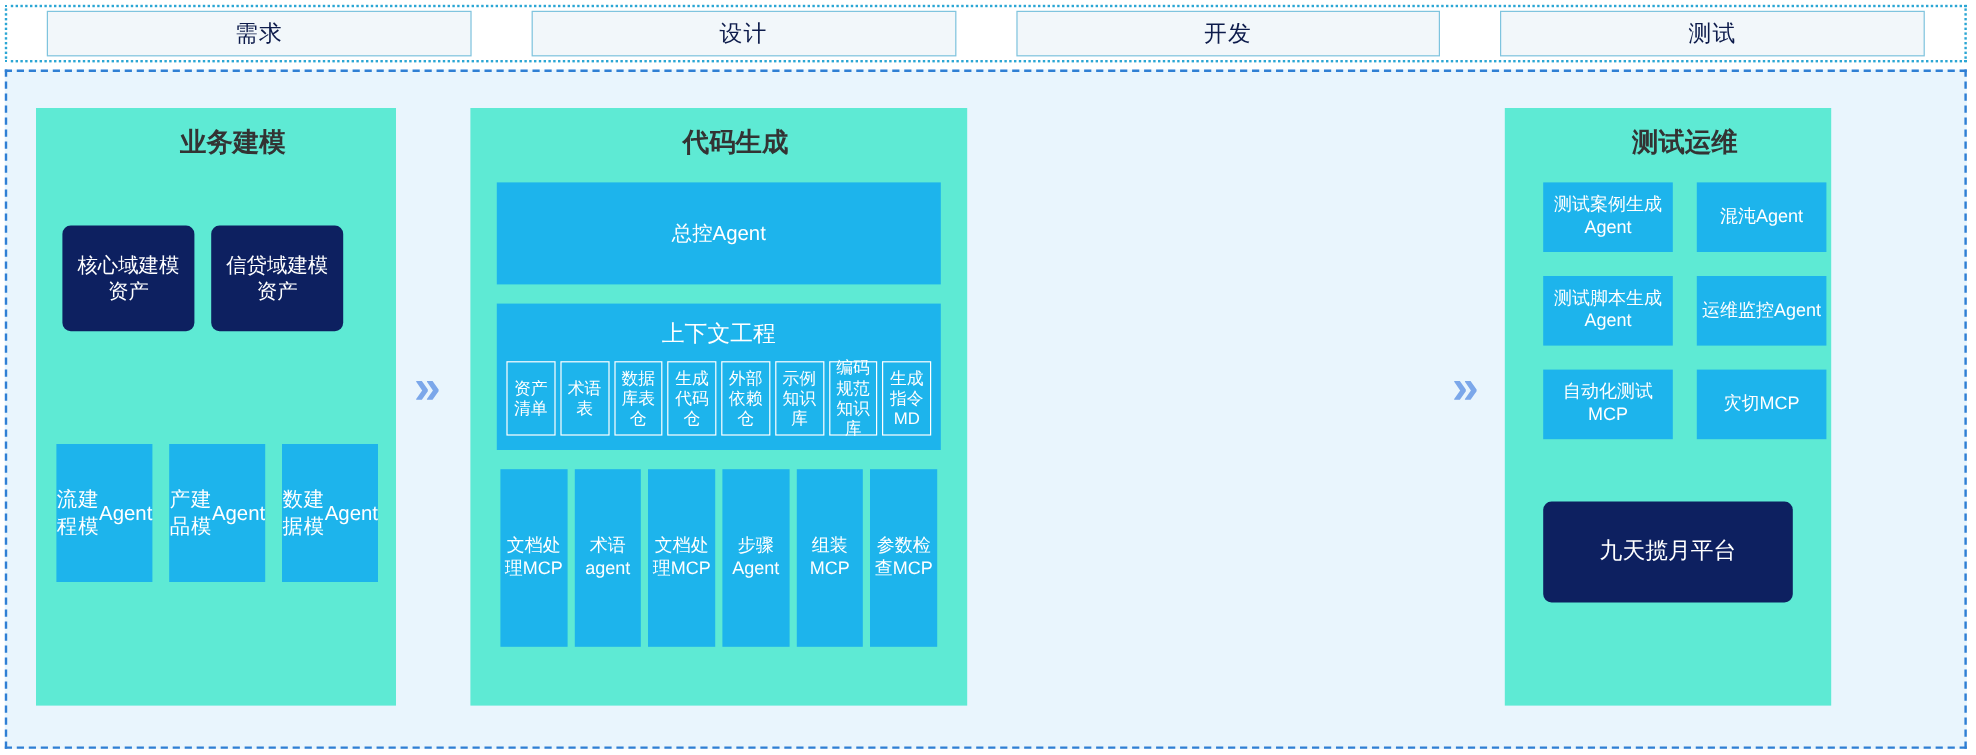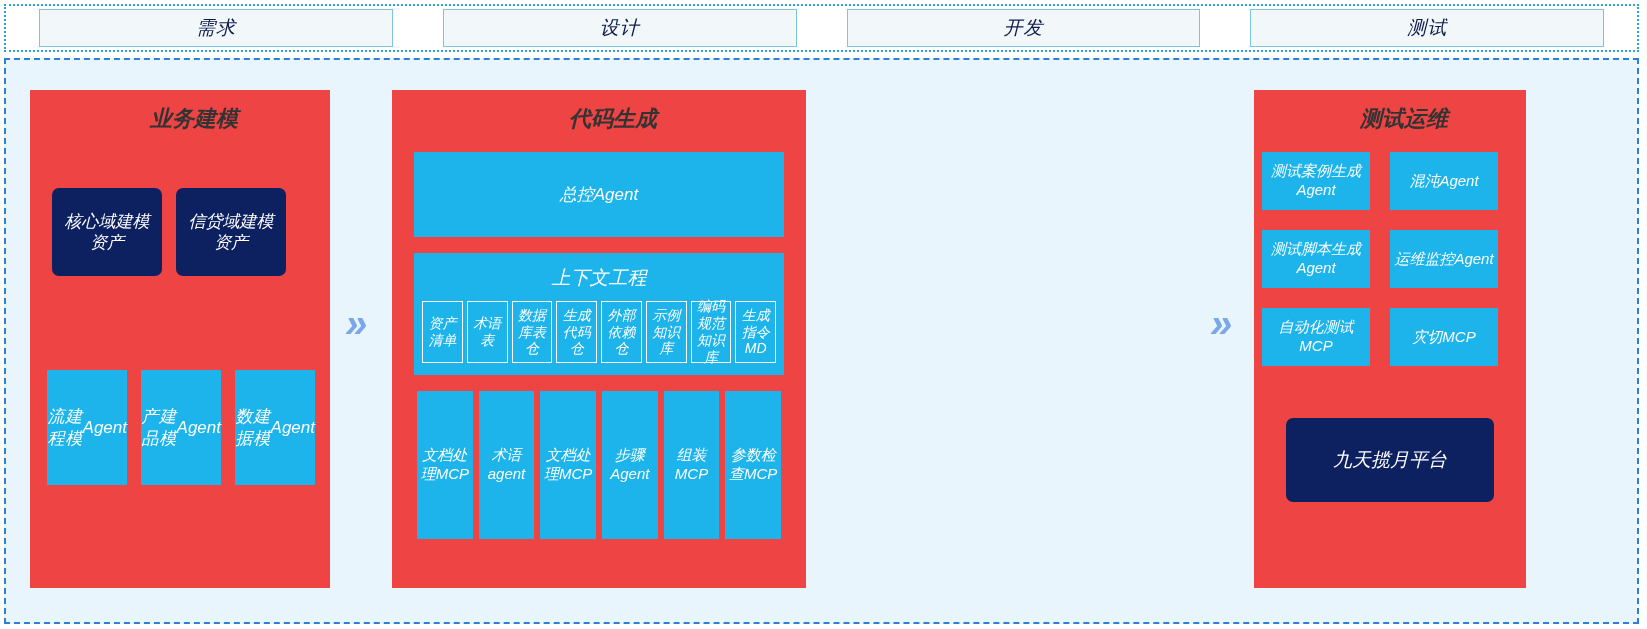--- a/index.html
+++ b/index.html
@@ -12,21 +12,20 @@
     height: 629px;
     font-family: "Liberation Sans", "DejaVu Sans", sans-serif;
     overflow: hidden;
   }
 
   #root {
     position: relative;
     width: 1647px;
     height: 629px;
     background: #ffffff;
-    font-style: italic;
   }
 
   
   .phase-strip {
     position: absolute;
     left: 4px;
     top: 4px;
     width: 1635px;
     height: 48px;
     border: 2px dotted #2ba6d4;
@@ -59,21 +58,21 @@
     top: 58px;
     width: 1635px;
     height: 566px;
     border: 2px dashed #2f7fd4;
     background: #e9f5fd;
     box-sizing: border-box;
   }
 
   .panel {
     position: absolute;
-    background: #ef4444;
+    background: #5eead4;
     box-sizing: border-box;
     padding-left: 28px;
   }
   .panel-title {
     text-align: center;
     font-size: 22px;
     font-weight: bold;
     color: #333333;
     margin-top: 14px;
   }
@@ -204,21 +203,21 @@
     flex: 1 1 0;
     margin: 0 3px;
     height: 148px;
     font-size: 15px;
     padding: 0 2px;
   }
 
   
   .right-grid {
     position: absolute;
-    left: 8px;
+    left: 32px;
     top: 62px;
     width: 236px;
     display: grid;
     grid-template-columns: 108px 108px;
     grid-gap: 20px 20px;
   }
   .right-grid .cyan {
     height: 58px;
     font-size: 15px;
     padding: 0 3px;

